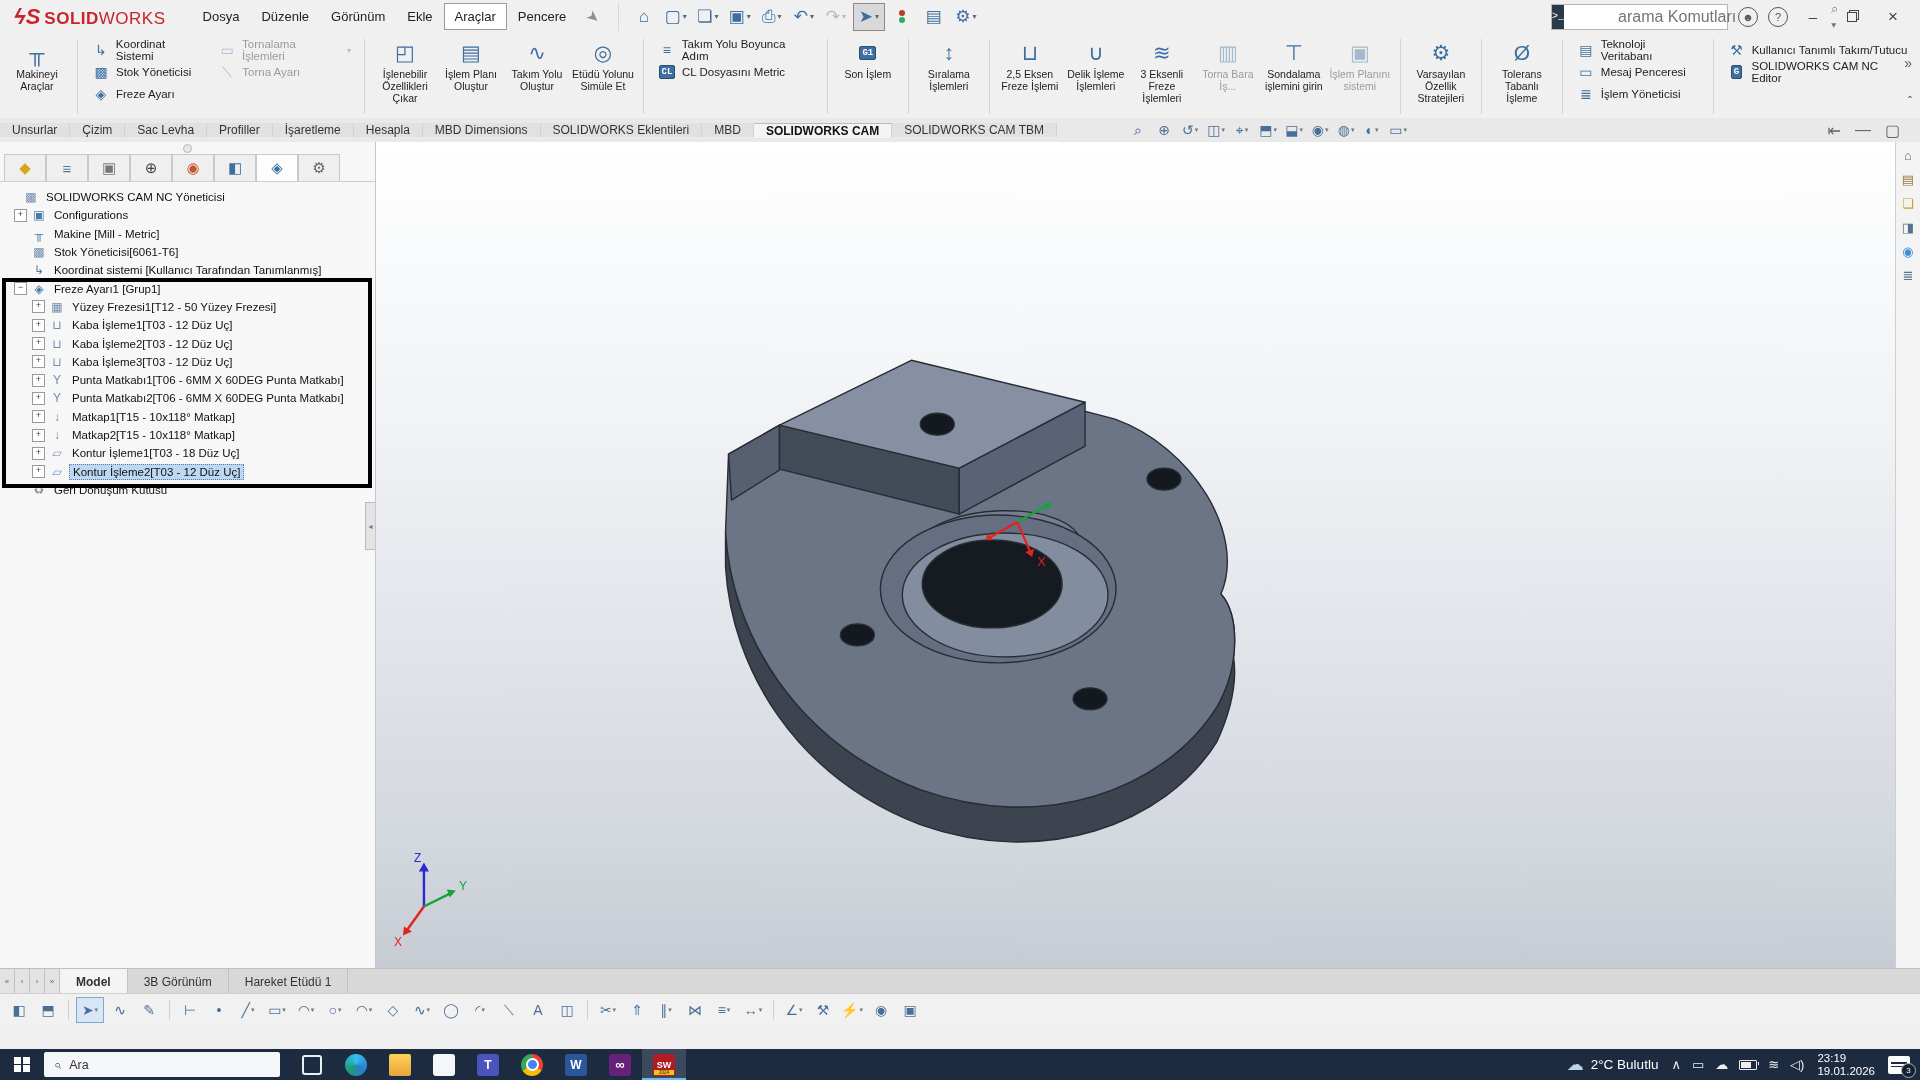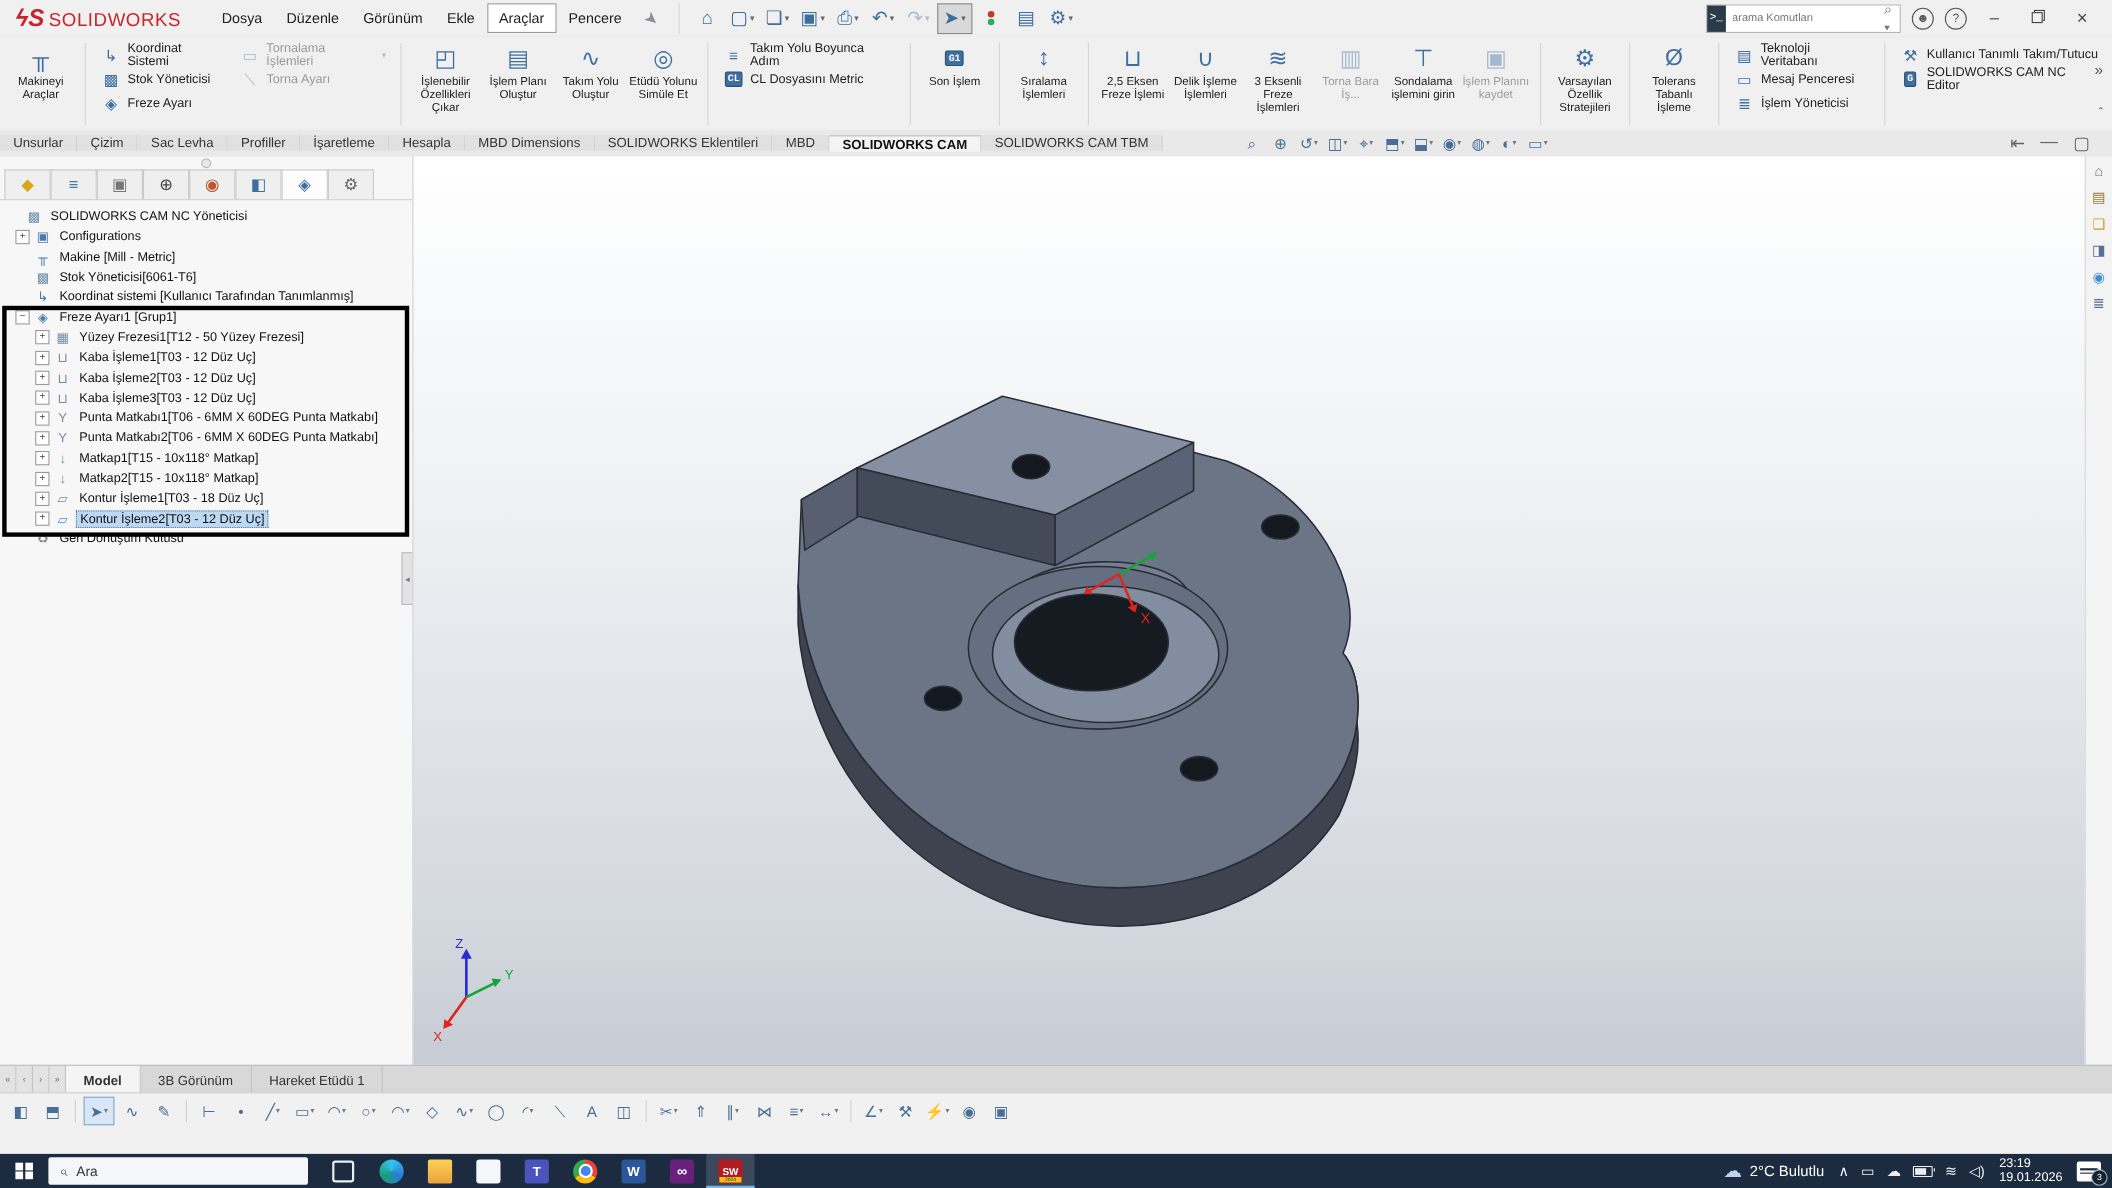--- a/index.html
+++ b/index.html
@@ -6,34 +6,34 @@
   body{width:1920px;height:1080px;overflow:hidden;font-family:"Liberation Sans",sans-serif;
        -webkit-font-smoothing:antialiased;background:#f0f0f0;position:relative;}
   #app{position:absolute;inset:0;}
   .r{display:flex;align-items:center;}
   
   #menubar{position:absolute;left:0;top:0;width:1920px;height:33px;background:#f0f0f0;
            border-bottom:1px solid #dcdcdc;display:flex;align-items:center;}
   #logo{display:flex;align-items:baseline;margin-left:14px;margin-right:26px;cursor:default;}
   #logo .swirl{color:#c8242b;font-weight:bold;font-style:italic;font-size:22px;margin-right:4px;}
   #logo .brand{color:#c8242b;font-size:17px;letter-spacing:.5px;}
-  #logo .brand b{font-weight:normal;text-align:center;}
+  #logo .brand b{font-weight:bold;text-align:center;}
   .menu-item{padding:6px 11px;font-size:13px;color:#222;cursor:default;text-align:center;}
   .menu-item.active{background:#fff;border:1px solid #9a9a9a;padding:5px 10px;}
   #pin{margin:0 10px;color:#8b9096;font-size:15px;transform:rotate(40deg);}
   #qat{display:flex;align-items:center;margin-left:8px;border-left:1px solid #d7d7d7;padding-left:10px;gap:2px;}
   .qbtn{display:flex;align-items:center;justify-content:center;height:26px;min-width:26px;padding:0 2px;color:#3c6e9f;font-size:17px;}
   .qbtn .dd{font-size:8px;color:#666;margin-left:2px;}
   .qbtn.pressed{background:#d9d9d9;border:1px solid #8a8a8a;}
   .qbtn.disabled{opacity:.4;}
   #doc-title{position:absolute;left:0;right:0;text-align:center;font-size:13px;color:#333;pointer-events:none;}
   #mb-right{margin-left:auto;display:flex;align-items:center;gap:10px;padding-right:12px;}
   #searchbox{display:flex;align-items:center;border:1px solid #b5b5b5;background:#fff;height:24px;width:175px;}
   #searchbox .cmdicon{width:24px;height:24px;background:#2b3a49;color:#fff;font-size:10px;display:flex;align-items:center;justify-content:center;font-family:"Liberation Mono",monospace;}
-  #searchbox input{border:0;outline:0;flex:1;font-size:10px;padding:0 6px;color:#444;background:transparent;}
+  #searchbox input{border:0;outline:0;flex:1;font-size:16px;padding:0 6px;color:#444;background:transparent;margin-left:48px;}
   #searchbox .mag{color:#777;font-size:13px;padding-right:3px;}
   .circle-ico{width:18px;height:18px;border:1.6px solid #555;border-radius:50%;display:flex;align-items:center;justify-content:center;font-size:11px;color:#555;}
   .win-btn{width:30px;text-align:center;color:#444;font-size:15px;}
   .restore-g{position:relative;width:12px;height:12px;display:inline-block;}
   .restore-g i{position:absolute;border:1.4px solid #444;width:8px;height:8px;display:block;}
   .restore-g i:first-child{right:0;top:0;}
   .restore-g i:last-child{left:0;bottom:0;background:#f0f0f0;}
   
   #ribbon{position:absolute;left:0;top:33px;width:1920px;height:85px;background:#f0f0f0;display:flex;align-items:stretch;padding-top:2px;box-sizing:border-box;}
   .rib-sep{width:1px;background:#d4d4d4;margin:4px 3px;}
@@ -304,21 +304,21 @@
         <div class="bigbtn disabled">
           <span class="bic">▥</span>
           <span class="blabel">Torna Bara İş...</span>
         </div>
         <div class="bigbtn">
           <span class="bic">⊤</span>
           <span class="blabel">Sondalama işlemini girin</span>
         </div>
         <div class="bigbtn disabled">
           <span class="bic">▣</span>
-          <span class="blabel">İşlem Planını kaydet</span>
+          <span class="blabel">İşlem Planını sistemi</span>
         </div>
       </div>
       <div class="rib-sep"></div>
       <div class="rib-group">
         <div class="bigbtn">
           <span class="bic">⚙</span>
           <span class="blabel">Varsayılan Özellik Stratejileri</span>
         </div>
       </div>
       <div class="rib-sep"></div>

